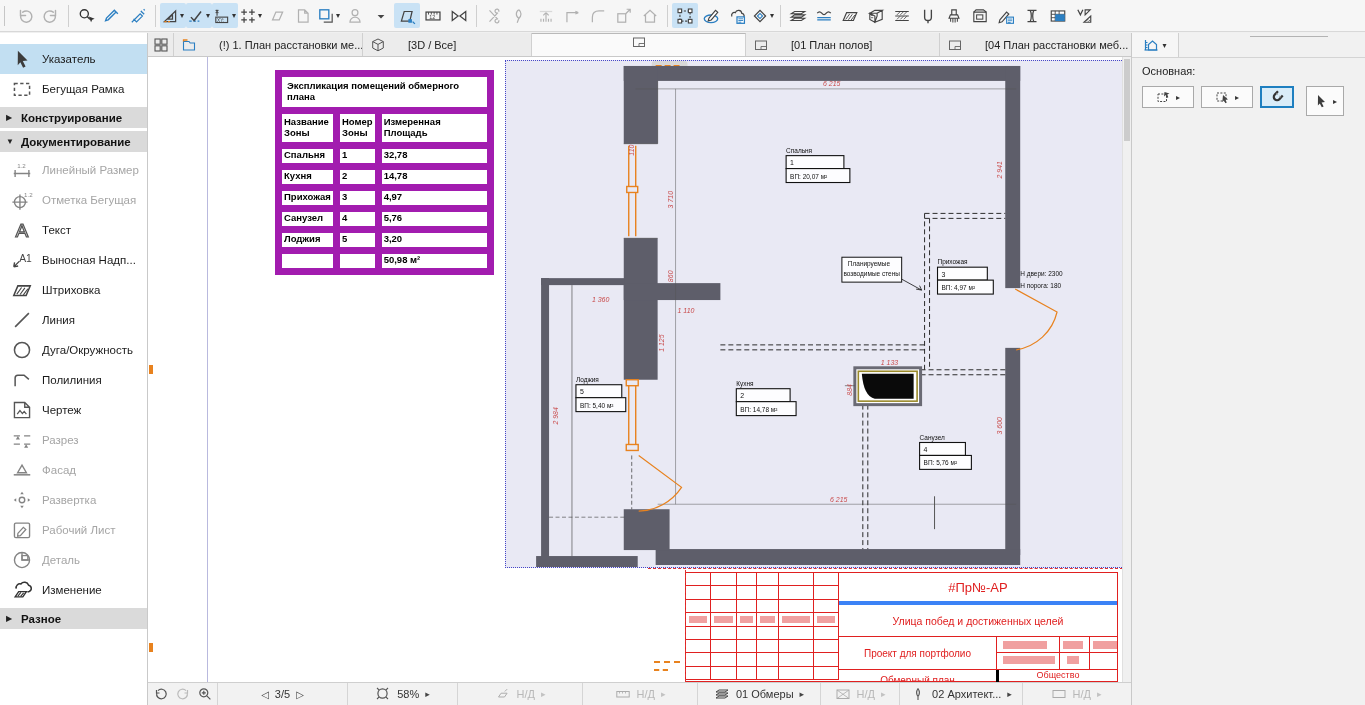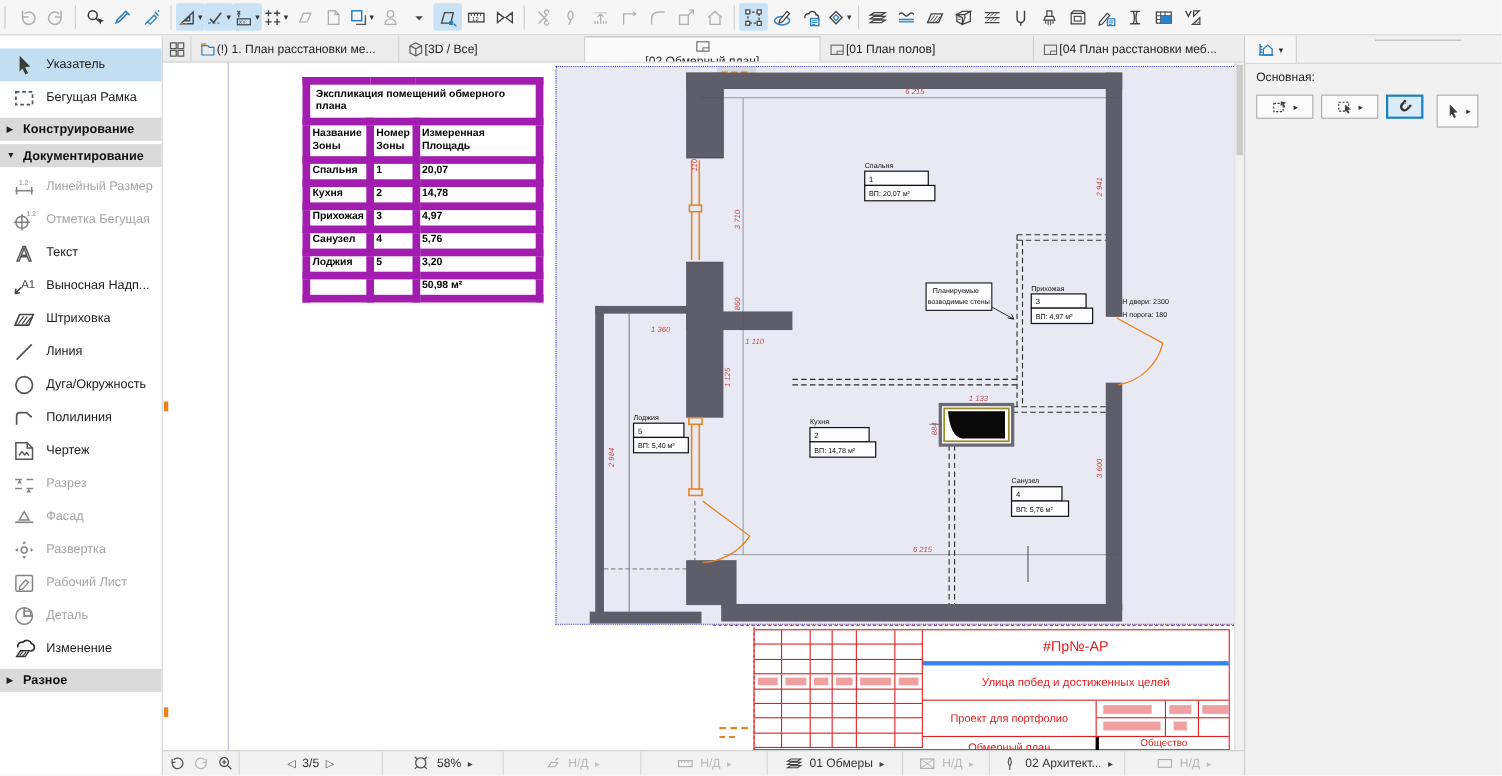--- a/index.html
+++ b/index.html
@@ -15,21 +15,21 @@
   .tb-btn.hl{background:#c9e2f5;}
   .tb-btn.dis svg{opacity:.38;filter:grayscale(1);}
   .tb-btn .dd{font-size:8px;color:#333;margin:0 1px;}
   .tb-sep{width:1px;height:22px;background:#cfcfcf;margin:0 4px;flex:none;}
   .tbic{width:18px;height:18px;display:block;}
 
   
   .tabrow{position:absolute;left:148px;top:33px;width:983px;height:24px;background:#ececec;
           border-bottom:1px solid #c9c9c9;display:flex;box-sizing:border-box;}
   .tab-overview{width:25px;height:100%;display:flex;align-items:center;justify-content:center;border-right:1px solid #d0d0d0;flex:none;}
-  .tab{display:flex;align-items:center;gap:0;padding:0 7px;border-right:1px solid #d0d0d0;
+  .tab{display:flex;align-items:center;gap:22px;padding:0 7px;border-right:1px solid #d0d0d0;
        font-size:11px;color:#222;height:100%;box-sizing:border-box;flex:none;white-space:nowrap;overflow:hidden;}
   .tab.active{background:#fafafa;border-top:1px solid #b9b9b9;flex-direction:column;}
   .tab .close{margin-left:10px;color:#444;font-size:11px;}
   .ic16{width:16px;height:16px;display:block;flex:none;}
 
   
   .sidebar{position:absolute;left:0;top:33px;width:148px;height:672px;background:#fff;
            border-right:1px solid #c9c9c9;box-sizing:border-box;padding-top:11px;overflow:hidden;}
   .sb-item{height:30px;display:flex;align-items:center;gap:9px;padding-left:11px;font-size:11.5px;color:#1b1b1b;}
   .sb-item.sel{background:#c2dff2;}
@@ -566,21 +566,21 @@
             <td colspan="3" class="t-title">Экспликация помещений обмерного плана</td>
           </tr>
       <tr>
         <th>Название Зоны</th>
         <th>Номер Зоны</th>
         <th>Измеренная Площадь</th>
       </tr>
       <tr>
         <td>Спальня</td>
             <td>1</td>
-            <td>20,07</td>
+            <td>32,78</td>
       </tr>
       <tr>
         <td>Кухня</td>
             <td>2</td>
             <td>14,78</td>
       </tr>
       <tr>
         <td>Прихожая</td>
             <td>3</td>
             <td>4,97</td>

